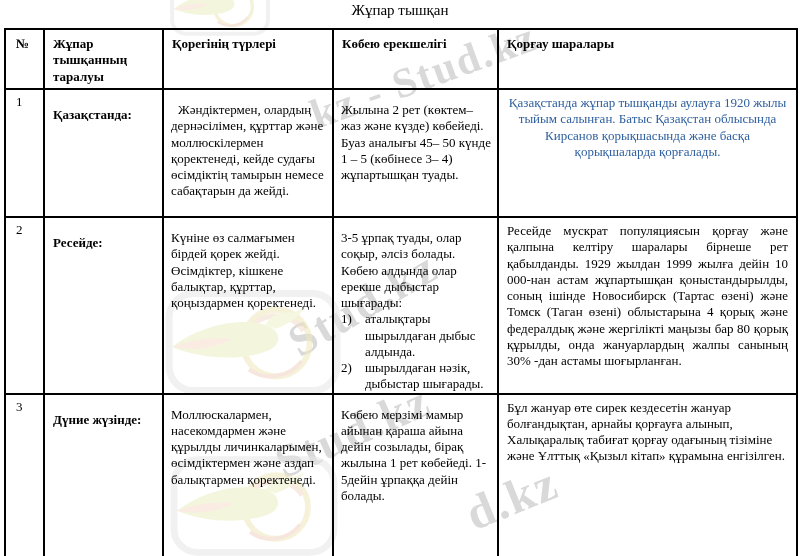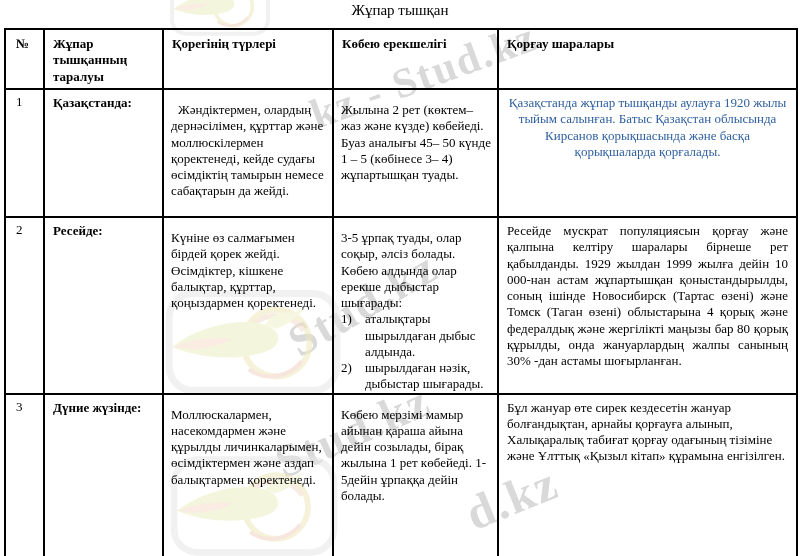--- a/index.html
+++ b/index.html
@@ -25,21 +25,21 @@
   .title{width:800px;text-align:center;font-size:15px;color:#000;padding-top:2px;height:26px;line-height:17px;}
 
   table.doc{border-collapse:collapse;table-layout:fixed;margin-left:4px;width:792px;background:transparent;}
   table.doc th, table.doc td{border:2px solid #000;vertical-align:top;background:transparent;
       font-size:13px;line-height:1.25;color:#000;word-wrap:break-word;}
   tr.hr{height:60px;} tr.r1{height:128px;} tr.r2{height:170px;} tr.r3{height:168px;}
 
   th{font-weight:bold;text-align:left;padding:6px 6px 0 8px;}
   th.num-h{font-size:15px;padding-left:10px;}
   td.num{font-size:18px;padding:4px 0 0 10px;font-weight:normal;}
-  td.region{font-weight:bold;padding:5px 4px 0 8px;}
+  td.region{font-weight:bold;padding:17px 4px 0 8px;}
   td.food, td.breed{padding:12px 6px 0 7px;}
   td.prot{padding:5px 8px 0 8px;}
   td p{margin:0;}
   .indent{text-indent:7px;}
   .prot-center{text-align:center;padding-left:12px;padding-right:12px;}
   .prot-just{text-align:justify;}
   .li{display:flex;}
   .li .m{width:24px;flex:none;}
   .li .t{flex:1;}
 </style>

